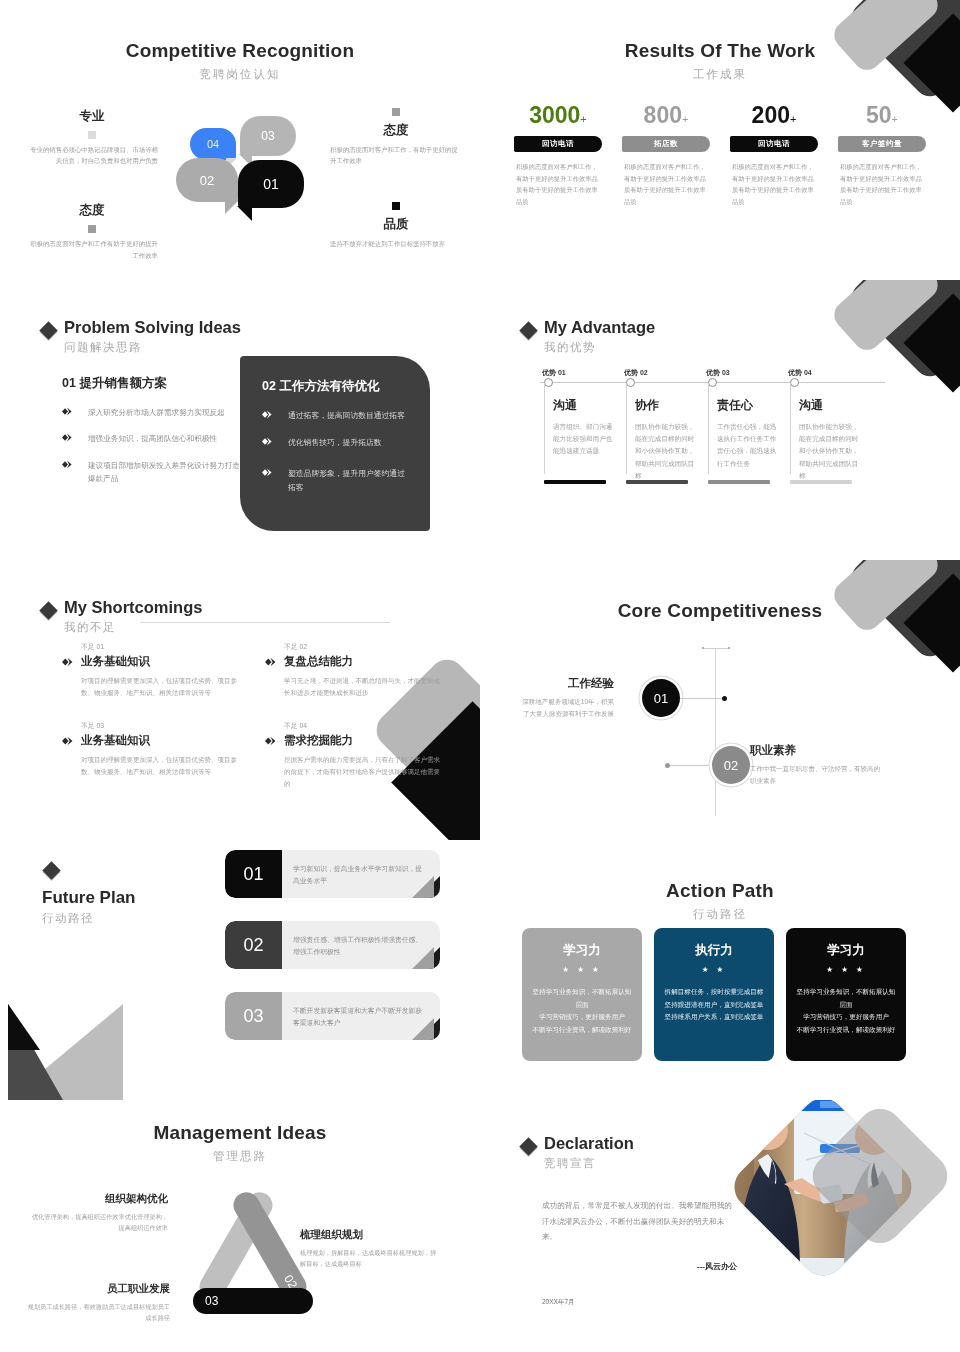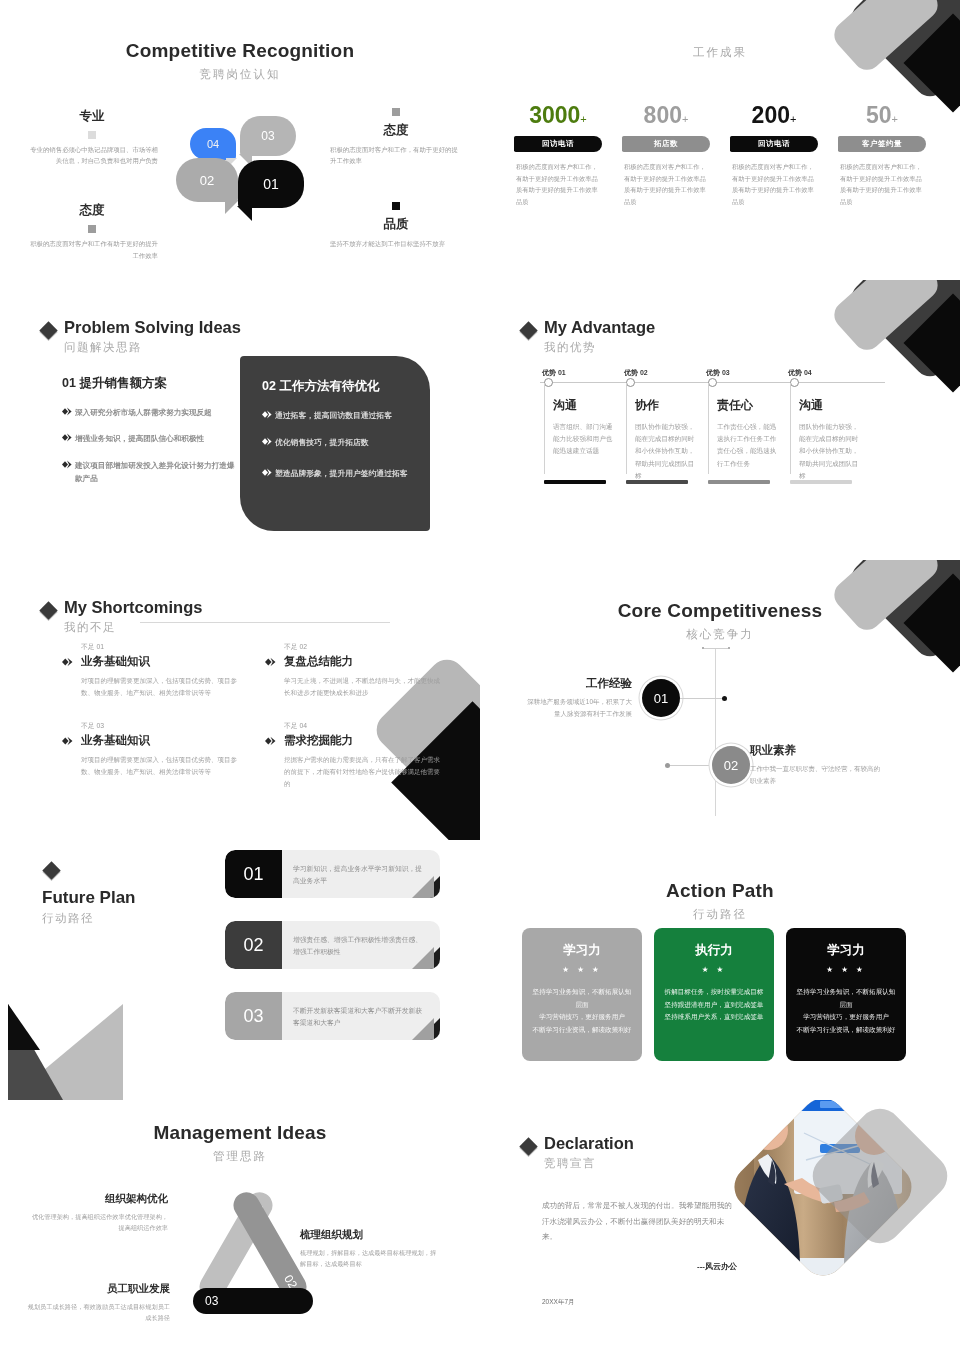--- a/index.html
+++ b/index.html
@@ -73,21 +73,21 @@
            font-size:7.5px; font-weight:700; letter-spacing:.5px;
            border-radius:2px 9px 9px 2px; }
   .stat-desc { font-size:6.3px; color:#9b9b9b; line-height:1.85; margin-top:9px; padding:0 12px; text-align:left; }
 
   
   .ps-left { position:absolute; left:62px; top:95px; width:180px; }
   .ps-h { font-size:12.5px; font-weight:600; color:#2b2b2b; margin-bottom:14px; }
   .ps-dark { position:absolute; left:240px; top:76px; width:190px; height:175px;
              background:#3f3f3f; border-radius:4px 34px 4px 34px; padding:22px 22px 0 22px; }
   .ps-dark .ps-h { color:#fff; }
-  .bul { display:flex; gap:2px; margin-bottom:13px;font-weight:bold; }
+  .bul { display:flex; gap:15px; margin-bottom:13px; }
   .arr { flex:none; margin-top:1px; }
   .bul-t { font-size:7.6px; line-height:1.75; color:#8e8e8e; }
   .ps-dark .bul-t { color:#d8d8d8; font-size:7.8px; }
 
   
   .adv { position:absolute; left:60px; top:88px; width:345px; }
   .adv-labels { position:relative; height:14px; }
   .adv-lab { position:absolute; font-size:7px; font-weight:700; color:#3a3a3a; }
   .adv-line { position:relative; height:1px; background:#c9c9c9; width:345px; }
   .adv-dot { position:absolute; top:-4px; width:9px; height:9px; border-radius:50%;
@@ -236,20 +236,21 @@
     </div>
   </section>
 
   <section class="slide">
     <div class="deco-tr">
       <i class="dk"></i>
       <i class="lt"></i>
       <i class="bk"></i>
     </div>
     <div class="title-center">
+      <div class="title-en">Results Of The Work</div>
       <div class="title-cn">工作成果</div>
     </div>
 
     <div class="stats">
       <div class="stat">
         <div class="stat-num" style="color:#4d7c0f"><span>3000</span><span class="plus">+</span></div>
         <div class="badge" style="background:#0b0b0b">回访电话</div>
         <div class="stat-desc">积极的态度面对客户和工作，有助于更好的提升工作效率品质有助于更好的提升工作效率品质</div>
       </div>
       <div class="stat">
@@ -446,29 +447,28 @@
   </section>
 
   <section class="slide">
     <div class="deco-tr">
       <i class="dk"></i>
       <i class="lt"></i>
       <i class="bk"></i>
     </div>
     <div class="title-center">
       <div class="title-en">Core Competitiveness</div>
-      <div class="title-cn">核心竞争力</div>
     </div>
 
     <div class="cc">
       <i class="cc-spine"></i>
       <i class="cc-cap"></i>
 
       <div class="cc-row" style="left:42px; top:28px;">
-        <div style="width:120px;text-align:right;padding-right:10px;">
+        <div style="width:120px;text-align:right;padding-right:28px;">
           <div class="cc-t">工作经验</div>
           <div class="cc-d">深耕地产服务领域近10年，积累了大量人脉资源有利于工作发展</div>
         </div>
         <div class="cc-circ" style="background:#0b0b0b">01</div>
         <i class="cc-conn" style="width:42px"></i>
         <i class="cc-pt" style="background:#141414"></i>
       </div>
 
       <div class="cc-row" style="left:185px; top:95px;">
         <i class="cc-pt" style="background:#9a9a9a"></i>
@@ -530,21 +530,21 @@
     </div>
 
     <div class="ap">
       <div class="ap-card" style="background:#a8a8a8">
         <div class="ap-t">学习力</div>
         <div class="ap-stars">★ ★ ★</div>
         <div class="ap-d" style="white-space:pre-line">坚持学习业务知识，不断拓展认知层面
 学习营销技巧，更好服务用户
 不断学习行业资讯，解读政策利好</div>
       </div>
-      <div class="ap-card" style="background:#15803d">
+      <div class="ap-card" style="background:#0c4a6e">
         <div class="ap-t">执行力</div>
         <div class="ap-stars">★ ★</div>
         <div class="ap-d" style="white-space:pre-line">拆解目标任务，按时按量完成目标
 坚持跟进潜在用户，直到完成签单
 坚持维系用户关系，直到完成签单</div>
       </div>
       <div class="ap-card" style="background:#0a0a0a">
         <div class="ap-t">学习力</div>
         <div class="ap-stars">★ ★ ★</div>
         <div class="ap-d" style="white-space:pre-line">坚持学习业务知识，不断拓展认知层面

